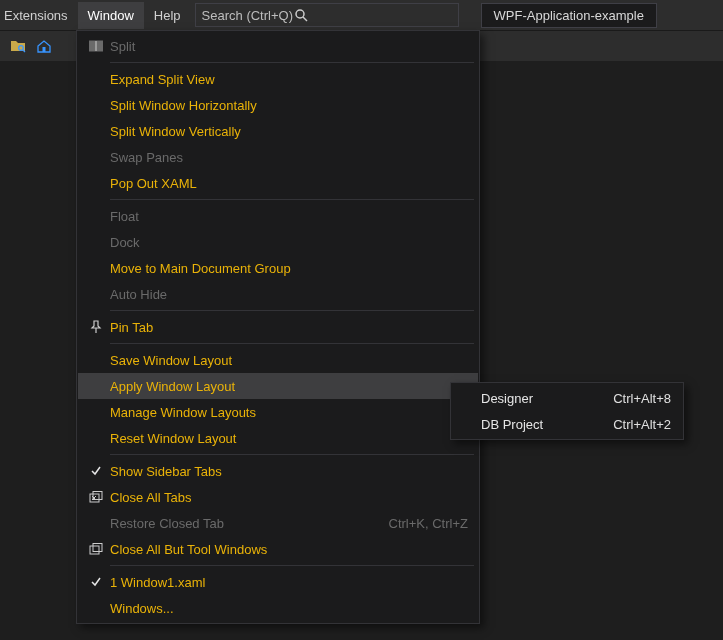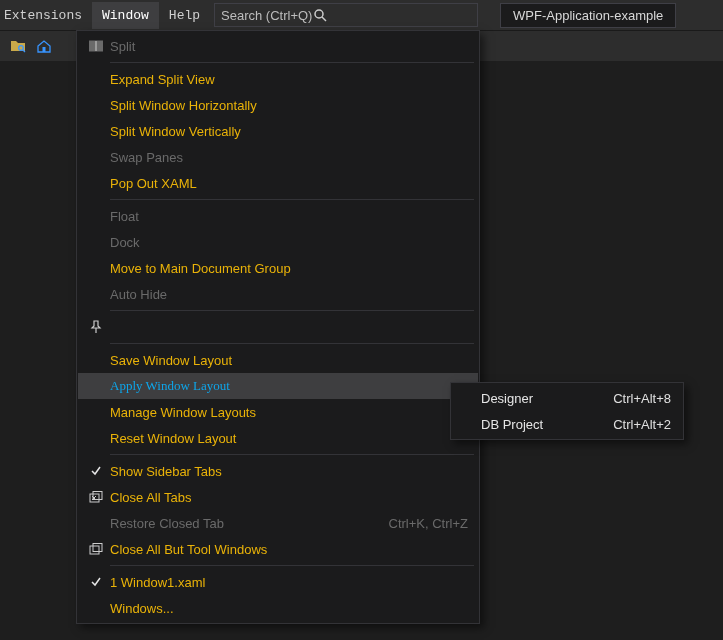--- a/index.html
+++ b/index.html
@@ -18,21 +18,20 @@
     display: flex;
     align-items: center;
     height: 30px;
     background: #2d2d2d;
     padding-left: 4px;
   }
   .menu-label {
     padding: 6px 10px;
     color: #d0d0d0;
     cursor: default;
-    font-family: Liberation Mono, monospace;
   }
   .menu-label.open {
     background: #3e3e40;
     color: #ffffff;
   }
   .search-box {
     display: flex;
     align-items: center;
     margin-left: 4px;
     background: #2d2d2d;
@@ -105,21 +104,21 @@
     color: #6a6a6a;
   }
   .dropdown-item.disabled .gutter svg path,
   .dropdown-item.disabled .gutter svg rect {
     stroke: #6a6a6a;
     fill: #6a6a6a;
   }
   .dropdown-item.highlight {
     background: #3e3e40;
   }
-  .dropdown-item.highlight .label { color: #0ea5e9; font-family: Liberation Serif, serif; }
+  .dropdown-item.highlight .label { color: #eab308; }
   .separator {
     height: 1px;
     background: #333337;
     margin: 3px 4px 3px 32px;
   }
   .arrow {
     width: 0; height: 0;
     border-top: 4px solid transparent;
     border-bottom: 4px solid transparent;
     border-left: 5px solid #cccccc;
@@ -239,20 +238,21 @@
   </div>
 
   <div class="separator"></div>
 
   <div class="dropdown-item">
     <span class="gutter">
       <svg width="12" height="14" viewBox="0 0 12 14">
           <path d="M4 1h4v5l2 2H2l2-2z M6 8v5" stroke="#cccccc" stroke-width="1.2" fill="none"></path>
         </svg>
     </span>
+    <span class="label">Pin Tab</span>
   </div>
 
   <div class="separator"></div>
 
   <div class="dropdown-item">
     <span class="gutter"></span>
       <span class="label">Save Window Layout</span>
   </div>
   <div class="dropdown-item highlight">
     <span class="gutter"></span>

